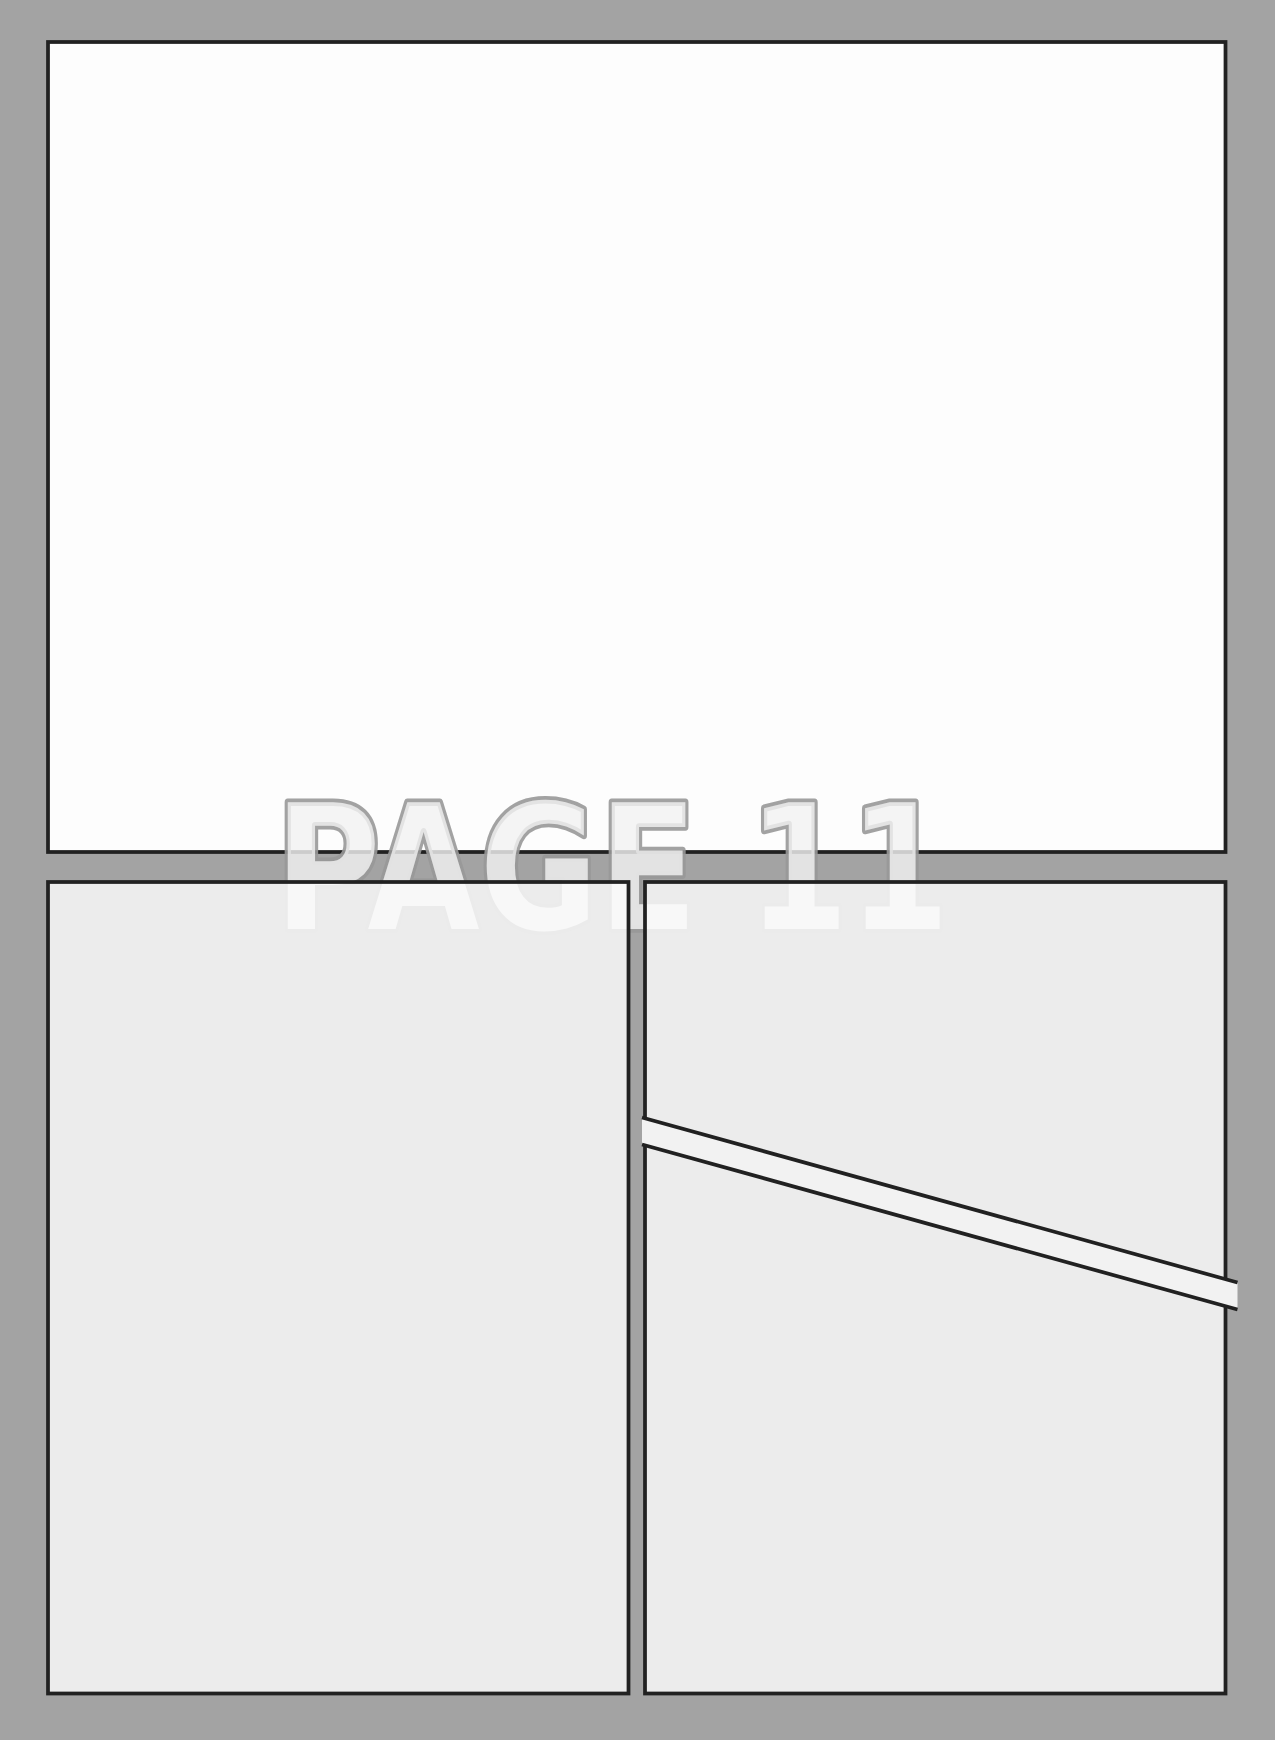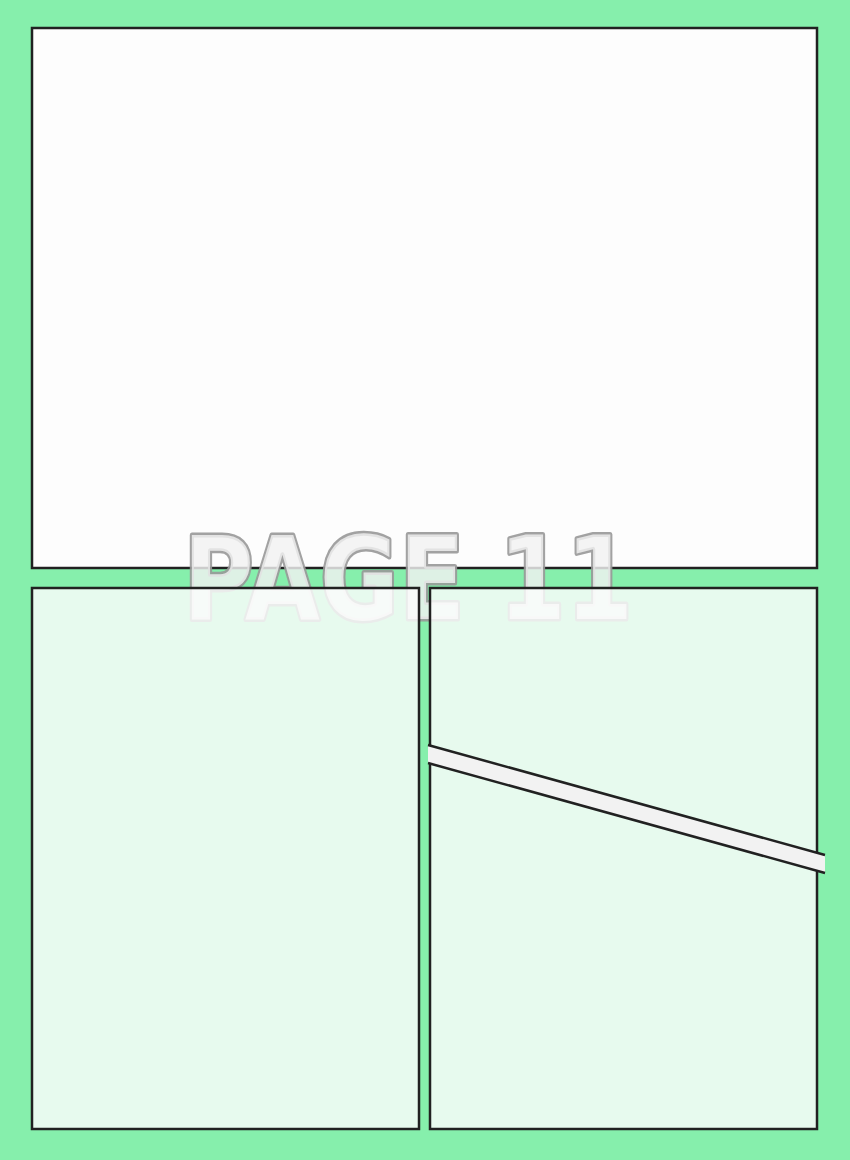--- a/index.html
+++ b/index.html
@@ -4,21 +4,21 @@
 <style>
   html, body {
     margin: 0;
     padding: 0;
     background: #f2f2f2;
   }
   .page {
     position: relative;
     width: 850px;
     height: 1160px;
-    background: #86efac;
+    background: #a3a3a3;
     overflow: hidden;
     font-family: "DejaVu Sans", "Liberation Sans", sans-serif;
   }
   .page svg {
     position: absolute;
     top: 0;
     left: 0;
     display: block;
   }
   .page-label-text {

